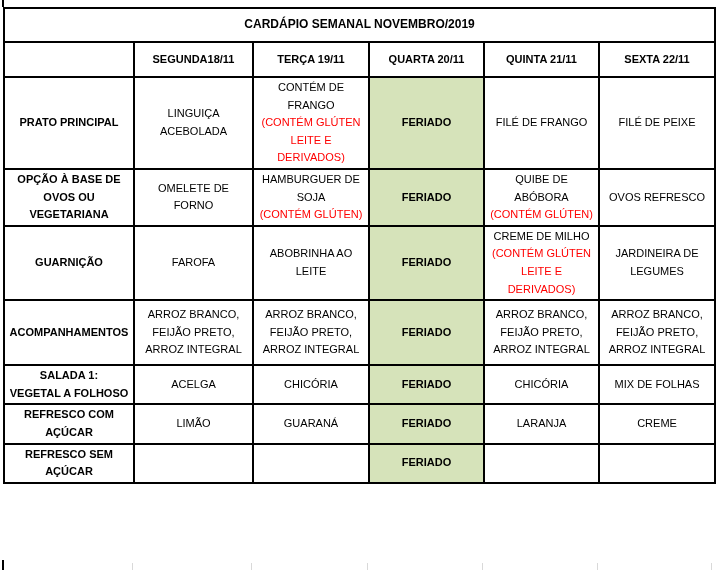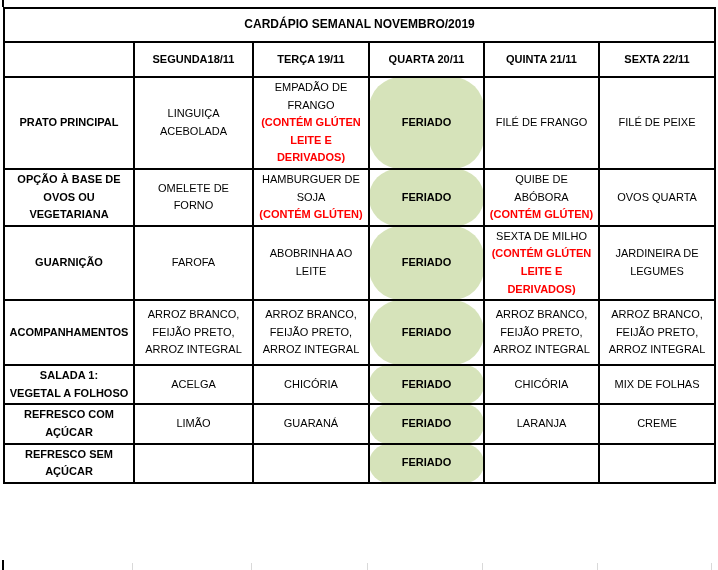--- a/index.html
+++ b/index.html
@@ -33,22 +33,22 @@
   tr.header-row td { font-weight: bold; }
   tr.r0 { height: 92px; }
   tr.r1 { height: 51px; }
   tr.r2 { height: 56px; }
   tr.r3 { height: 65px; }
   tr.r4 { height: 37px; }
   tr.r5 { height: 77px; }
   tr.r6 { height: 37px; }
   tr.r7 { height: 35px; }
   td.row-label { font-weight: bold; margin-top: 36px; }
-  td.holiday { background: #d6e3ba; font-weight: bold; border-radius: 32px; }
-  .allergen { color: #ff0000; font-weight: bold; }
+  td.holiday { background: #d6e3ba; font-weight: bold; }
+  .allergen { color: #ff0000; font-weight: normal; }
   .allergen:empty { display: none; }
   .edge-top, .edge-bottom {
     position: absolute; left: 2px; width: 2px; background: #000000;
   }
   .edge-top { top: 0; height: 7px; }
   .edge-bottom { top: 560px; height: 10px; }
   .grid-strip {
     position: absolute; left: 5px; top: 563px; height: 7px; width: 709px;
     display: flex;
   }
@@ -81,47 +81,47 @@
       <td>TERÇA 19/11</td>
       <td>QUARTA 20/11</td>
       <td>QUINTA 21/11</td>
       <td>SEXTA 22/11</td>
     </tr>
 
     <tr class="r0">
       <td class="row-label">PRATO PRINCIPAL</td>
       <td><div>LINGUIÇA
 ACEBOLADA</div></td>
-      <td><div>EMPADÃO DE
+      <td><div>CONTÉM DE
 FRANGO</div><div class="allergen">(CONTÉM GLÚTEN
 LEITE E DERIVADOS)</div></td>
       <td class="holiday">FERIADO</td>
       <td><div>FILÉ DE FRANGO</div></td>
       <td><div>FILÉ DE PEIXE</div></td>
     </tr>
 
     <tr class="r1">
       <td class="row-label">OPÇÃO À BASE DE
 OVOS OU
 VEGETARIANA</td>
       <td><div>OMELETE DE FORNO</div></td>
       <td><div>HAMBURGUER DE
 SOJA</div><div class="allergen">(CONTÉM GLÚTEN)</div></td>
       <td class="holiday">FERIADO</td>
       <td><div>QUIBE DE ABÓBORA</div><div class="allergen">(CONTÉM GLÚTEN)</div></td>
-      <td><div>OVOS QUARTA</div></td>
+      <td><div>OVOS REFRESCO</div></td>
     </tr>
 
     <tr class="r2">
       <td class="row-label">GUARNIÇÃO</td>
       <td><div>FAROFA</div></td>
       <td><div>ABOBRINHA AO
 LEITE</div></td>
       <td class="holiday">FERIADO</td>
-      <td><div>SEXTA DE MILHO</div><div class="allergen">(CONTÉM GLÚTEN
+      <td><div>CREME DE MILHO</div><div class="allergen">(CONTÉM GLÚTEN
 LEITE E DERIVADOS)</div></td>
       <td><div>JARDINEIRA DE
 LEGUMES</div></td>
     </tr>
 
     <tr class="r3">
       <td class="row-label">ACOMPANHAMENTOS</td>
       <td><div>ARROZ BRANCO,
 FEIJÃO PRETO,
 ARROZ INTEGRAL</div></td>

